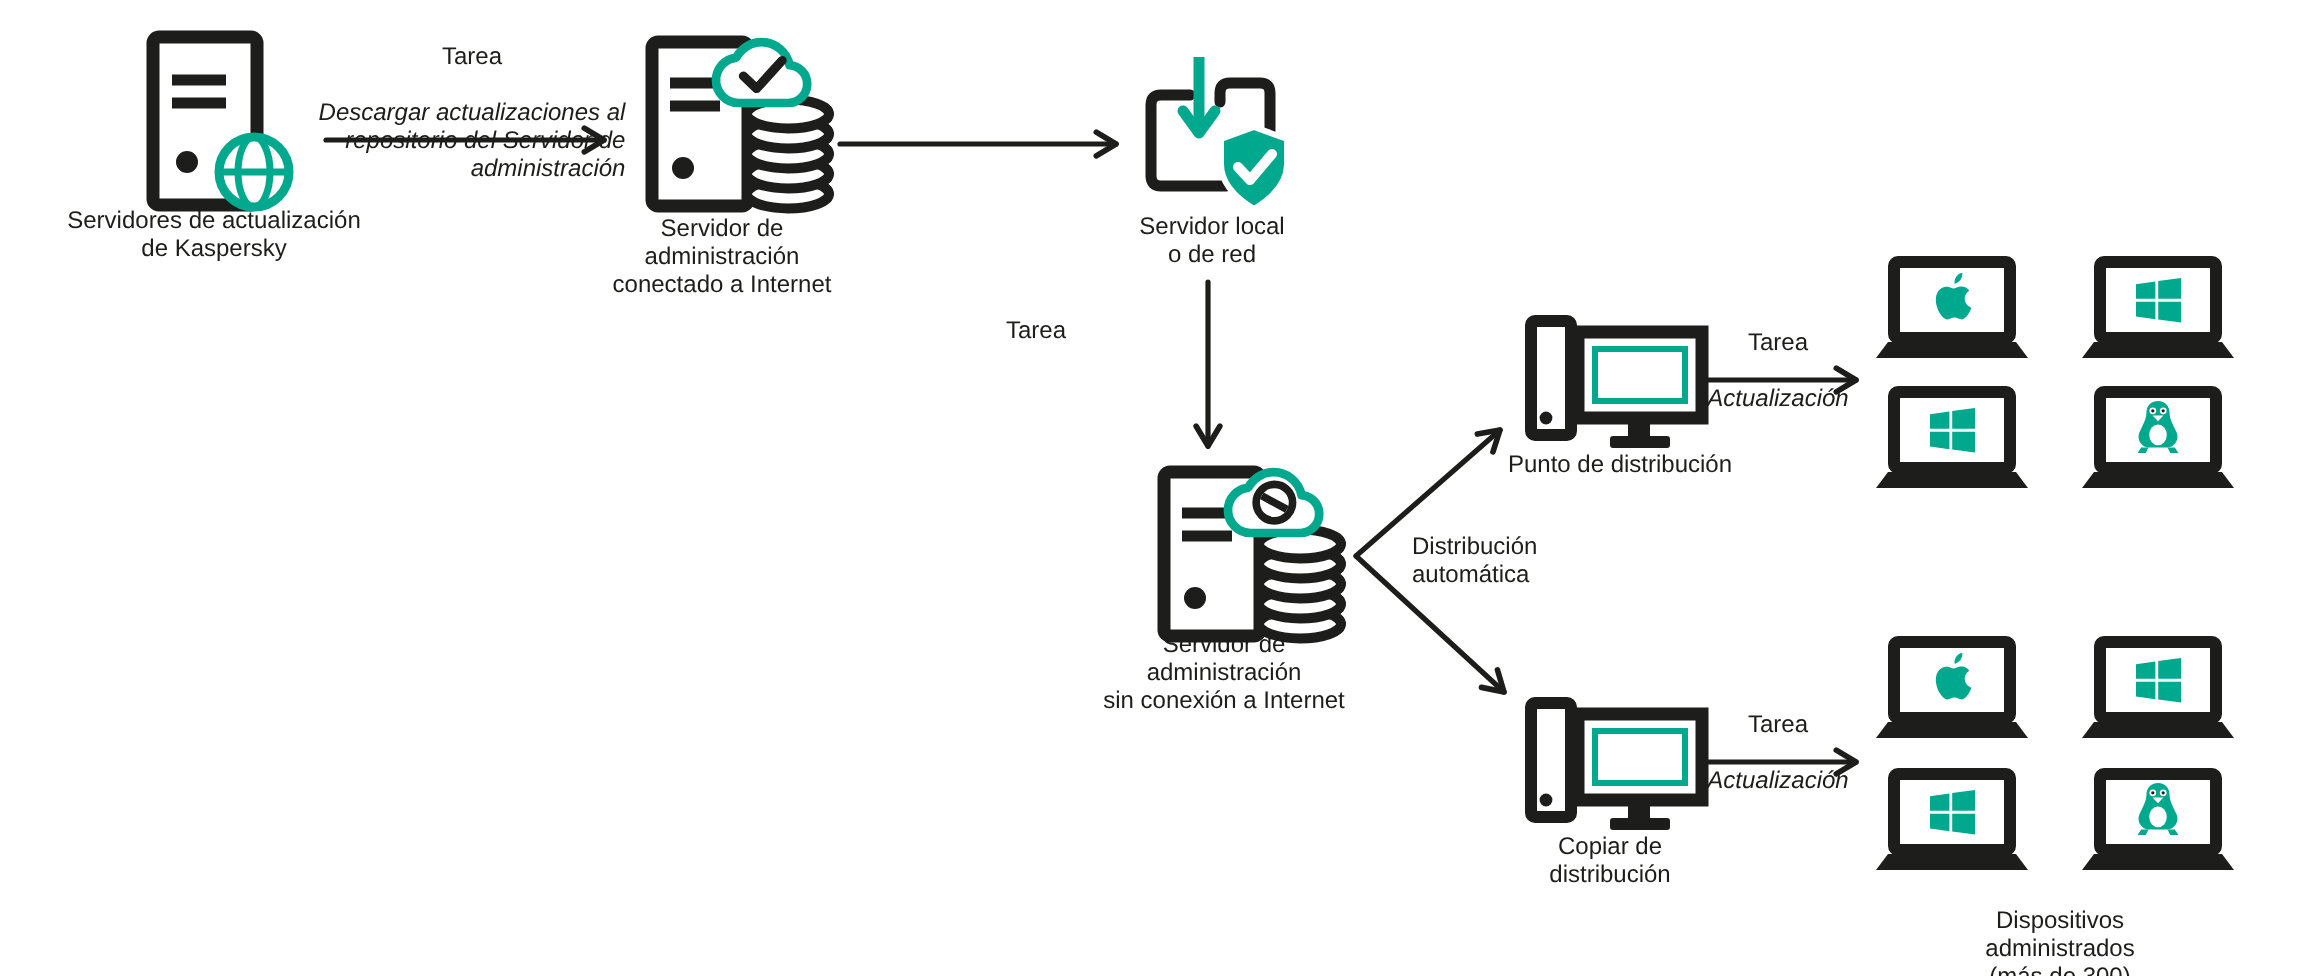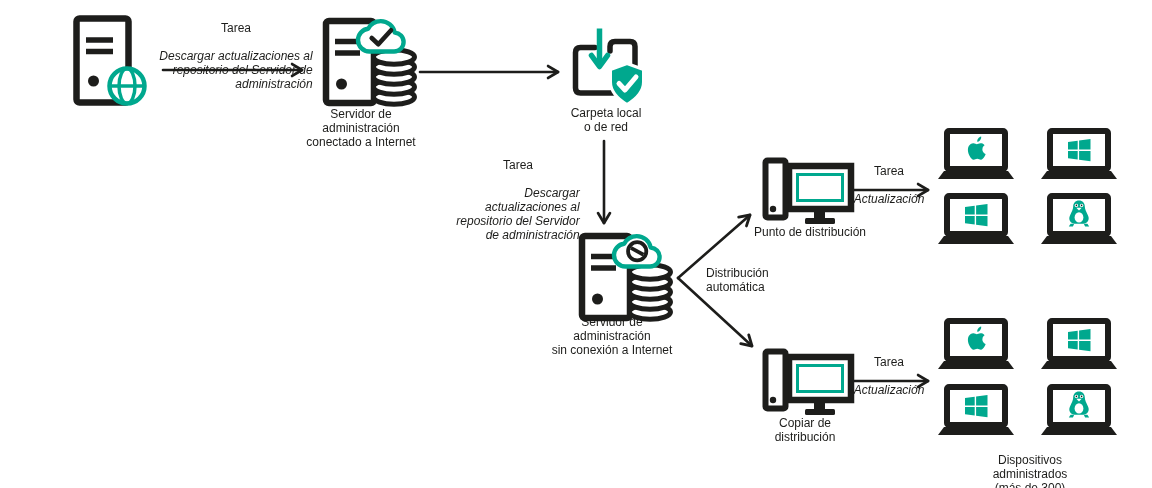--- a/index.html
+++ b/index.html
@@ -194,43 +194,41 @@
   <div class="lbl" style="left:236px;top:7px">
     <div class="task-title">Tarea</div>
     <div class="task-detail">Descargar actualizaciones al
 repositorio del Servidor de
 administración</div>
   </div>
 
 
   <div class="lbl" style="left:518px;top:144px">
     <div class="task-title">Tarea</div>
-    <div class="task-detail">Descargar
-actualizaciones al
-repositorio del Servidor
-de administración</div>
   </div>
 
   <div class="lbl left" style="left:706px;top:266px">Distribución
 automática</div>
 
   <div class="lbl" style="left:889px;top:150px">
     <div class="task-title">Tarea</div>
     <div class="task-detail">Actualización</div>
   </div>
 
   <div class="lbl" style="left:889px;top:341px">
     <div class="task-title">Tarea</div>
     <div class="task-detail">Actualización</div>
   </div>
 
+  <div class="lbl" style="left:107px;top:103px">Servidores de actualización
+de Kaspersky</div>
   <div class="lbl" style="left:361px;top:107px">Servidor de
 administración
 conectado a Internet</div>
-  <div class="lbl" style="left:606px;top:106px">Carpeta local
+  <div class="lbl" style="left:606px;top:106px">Servidor local
 o de red</div>
   <div class="lbl" style="left:612px;top:315px">Servidor de
 administración
 sin conexión a Internet</div>
   <div class="lbl" style="left:810px;top:225px">Punto de distribución</div>
   <div class="lbl" style="left:805px;top:416px">Copiar de
 distribución</div>
   <div class="lbl" style="left:1030px;top:453px">Dispositivos administrados
 (más de 300)</div>
 

